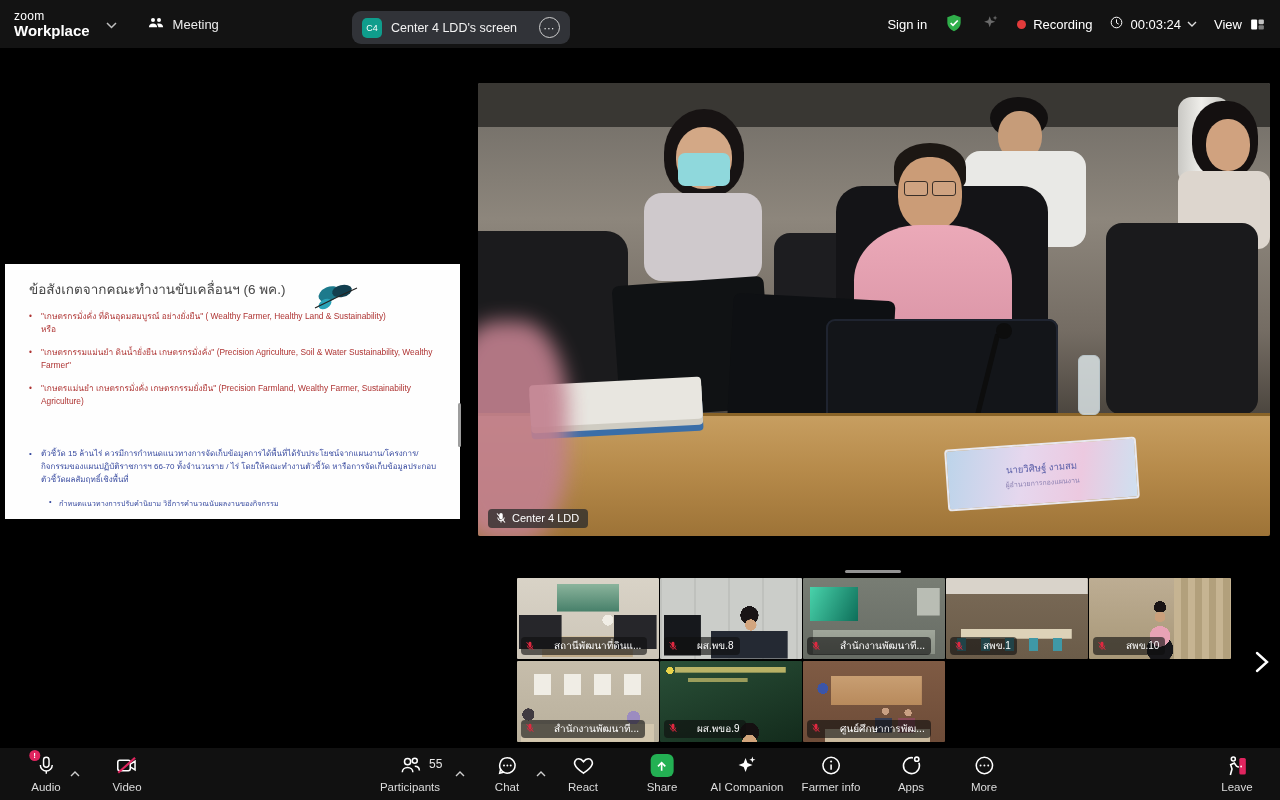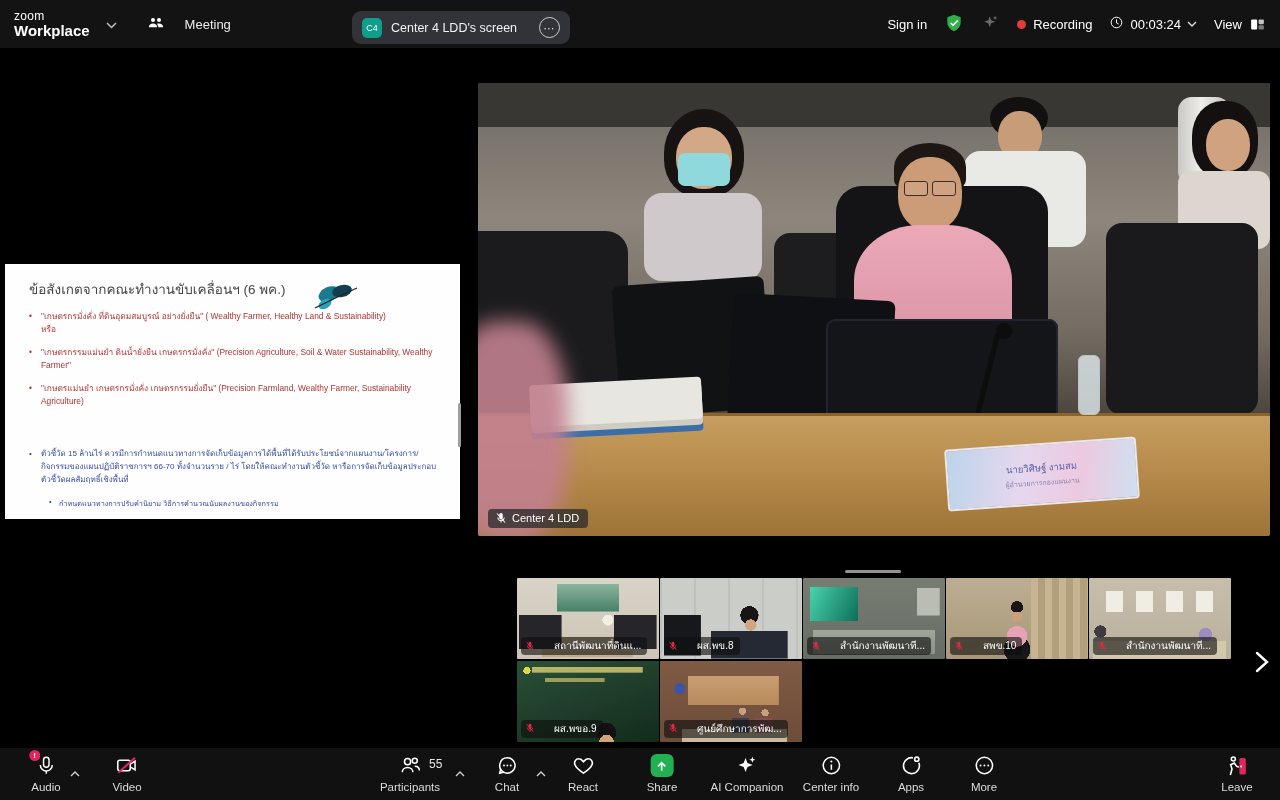--- a/index.html
+++ b/index.html
@@ -5,21 +5,21 @@
   html,body{margin:0;padding:0;background:#000;}
   .app{position:relative;width:1280px;height:800px;background:#000;overflow:hidden;
        font-family:"Liberation Sans","DejaVu Sans",sans-serif;color:#fff;}
   
   .topbar{position:absolute;left:0;top:0;width:1280px;height:48px;background:#131313;}
   .tb-left{position:absolute;left:14px;top:0;height:48px;display:flex;align-items:center;gap:14px;}
   .logo{display:flex;flex-direction:column;line-height:1;}
   .logo .l1{font-size:12px;font-weight:400;letter-spacing:.3px;}
   .logo .l2{font-size:15px;font-weight:700;margin-top:1px;}
   .chev{opacity:.85;margin-left:2px;}
-  .meeting-tab{display:flex;align-items:center;gap:20px;margin-left:16px;font-size:13px;color:#ececec;}
+  .meeting-tab{display:flex;align-items:center;gap:8px;margin-left:16px;font-size:13px;color:#ececec;}
   .screen-pill{position:absolute;left:352px;top:11px;height:33px;min-width:198px;background:#313338;
      border-radius:9px;display:flex;align-items:center;gap:9px;padding:0 10px;}
   .c4badge{width:20px;height:20px;border-radius:5px;background:#0f9d8c;display:flex;align-items:center;
      justify-content:center;font-size:9px;font-weight:400;color:#fff;}
   .pill-label{font-size:12.5px;color:#f2f2f2;white-space:nowrap;}
   .pill-more{margin-left:auto;width:19px;height:19px;border:1.4px solid #cfcfcf;border-radius:50%;
      display:flex;align-items:center;justify-content:center;font-size:11px;color:#e8e8e8;letter-spacing:1px;line-height:0;}
   .tb-right{position:absolute;right:14px;top:0;height:48px;display:flex;align-items:center;gap:17px;font-size:13px;}
   .rec{display:flex;align-items:center;gap:7px;}
   .rec-dot{width:9px;height:9px;border-radius:50%;background:#e23b3b;}
@@ -346,20 +346,31 @@
         <span class="tlabel">
             <svg width="10" height="10" viewBox="0 0 24 24">
               <path fill="#e02840" d="M12 15a3.5 3.5 0 0 0 3.5-3.5v-6a3.5 3.5 0 1 0-7 0v6A3.5 3.5 0 0 0 12 15z"></path>
               <path stroke="#e02840" stroke-width="2" fill="none" d="M5.5 11a6.5 6.5 0 0 0 13 0"></path>
               <line x1="12" y1="17.5" x2="12" y2="21" stroke="#e02840" stroke-width="2"></line>
               <line x1="4" y1="3" x2="20" y2="21" stroke="#e02840" stroke-width="2.4"></line>
             </svg>
             <span>สำนักงานพัฒนาที...</span>
           </span>
       </div>
+      <div class="tile s4">
+        <span class="tlabel">
+            <svg width="10" height="10" viewBox="0 0 24 24">
+              <path fill="#e02840" d="M12 15a3.5 3.5 0 0 0 3.5-3.5v-6a3.5 3.5 0 1 0-7 0v6A3.5 3.5 0 0 0 12 15z"></path>
+              <path stroke="#e02840" stroke-width="2" fill="none" d="M5.5 11a6.5 6.5 0 0 0 13 0"></path>
+              <line x1="12" y1="17.5" x2="12" y2="21" stroke="#e02840" stroke-width="2"></line>
+              <line x1="4" y1="3" x2="20" y2="21" stroke="#e02840" stroke-width="2.4"></line>
+            </svg>
+            <span>สพข.1</span>
+          </span>
+      </div>
       <div class="tile s5">
         <span class="tlabel">
             <svg width="10" height="10" viewBox="0 0 24 24">
               <path fill="#e02840" d="M12 15a3.5 3.5 0 0 0 3.5-3.5v-6a3.5 3.5 0 1 0-7 0v6A3.5 3.5 0 0 0 12 15z"></path>
               <path stroke="#e02840" stroke-width="2" fill="none" d="M5.5 11a6.5 6.5 0 0 0 13 0"></path>
               <line x1="12" y1="17.5" x2="12" y2="21" stroke="#e02840" stroke-width="2"></line>
               <line x1="4" y1="3" x2="20" y2="21" stroke="#e02840" stroke-width="2.4"></line>
             </svg>
             <span>สพข.10</span>
           </span>
@@ -503,21 +514,21 @@
     </div>
 
     <div class="titem" style="left:831px">
       <span class="ticon">
         <svg width="23" height="23" viewBox="0 0 24 24" fill="none" stroke="#fff" stroke-width="1.6">
             <circle cx="12" cy="12" r="8.5"></circle>
             <line x1="12" y1="11" x2="12" y2="16.5"></line>
             <circle cx="12" cy="7.8" r="1.1" fill="#fff" stroke="none"></circle>
           </svg>
       </span>
-      <span>Center info</span>
+      <span>Farmer info</span>
     </div>
 
     <div class="titem" style="left:911px">
       <span class="ticon">
         <svg width="23" height="23" viewBox="0 0 24 24" fill="none" stroke="#fff" stroke-width="1.7">
             <path d="M19.8 9.2A8.3 8.3 0 1 1 13.6 4"></path>
             <circle cx="17.6" cy="5.4" r="2.2"></circle>
           </svg>
       </span>
       <span>Apps</span>

